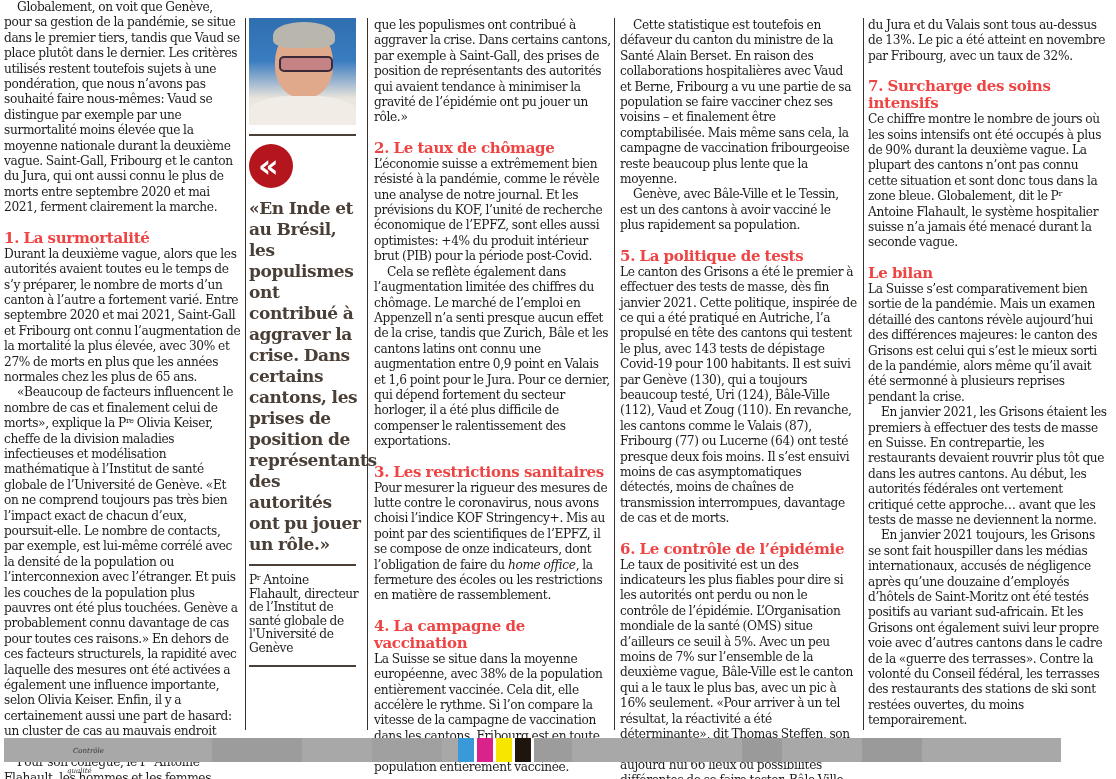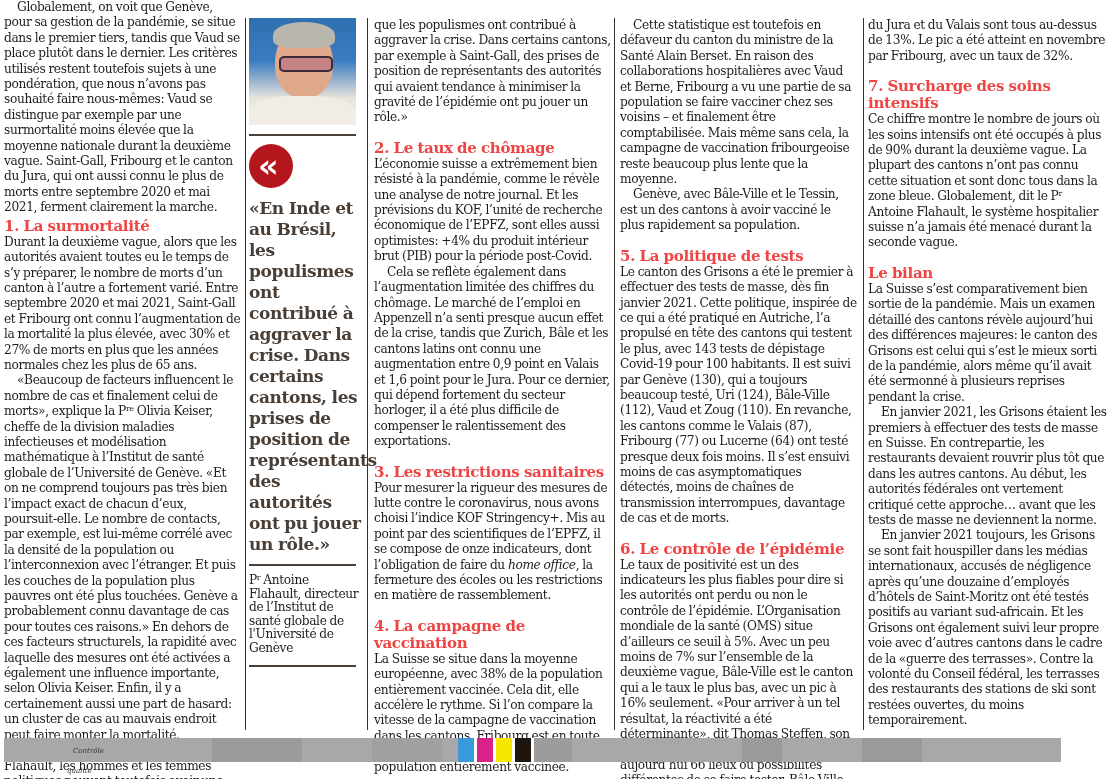--- a/index.html
+++ b/index.html
@@ -29,21 +29,21 @@
   .fb { height:24px;font-style:italic; }
   .footer .label { font-size:7px; line-height:13px; color:#333; padding-left:6px; font-family:"DejaVu Serif", serif; }
   sup { font-size:8px; vertical-align:4px; line-height:0; }
   em { font-style:italic; }
 </style>
 </head>
 <body>
 
 <div class="col col1">
   <p class="ind">Globalement, on voit que Genève, pour sa gestion de la pandémie, se situe dans le premier tiers, tandis que Vaud se place plutôt dans le dernier. Les critères utilisés restent toutefois sujets à une pondération, que nous n’avons pas souhaité faire nous-mêmes: Vaud se distingue par exemple par une surmortalité moins élevée que la moyenne nationale durant la deuxième vague. Saint-Gall, Fribourg et le canton du Jura, qui ont aussi connu le plus de morts entre septembre 2020 et mai 2021, ferment clairement la marche.</p>
-  <h2 style="margin-top:2px">1. La surmortalité</h2>
+  <h2 style="margin-top:14px">1. La surmortalité</h2>
   <p>Durant la deuxième vague, alors que les autorités avaient toutes eu le temps de s’y préparer, le nombre de morts d’un canton à l’autre a fortement varié. Entre septembre 2020 et mai 2021, Saint-Gall et Fribourg ont connu l’augmentation de la mortalité la plus élevée, avec 30% et 27% de morts en plus que les années normales chez les plus de 65 ans.</p>
   <p class="ind"><span>«Beaucoup de facteurs influencent le nombre de cas et finalement celui de morts», explique la P</span><sup>re</sup><span> Olivia Keiser, cheffe de la division maladies infectieuses et modélisation mathématique à l’Institut de santé globale de l’Université de Genève. «Et on ne comprend toujours pas très bien l’impact exact de chacun d’eux, poursuit-elle. Le nombre de contacts, par exemple, est lui-même corrélé avec la densité de la population ou l’interconnexion avec l’étranger. Et puis les couches de la population plus pauvres ont été plus touchées. Genève a probablement connu davantage de cas pour toutes ces raisons.» En dehors de ces facteurs structurels, la rapidité avec laquelle des mesures ont été activées a également une influence importante, selon Olivia Keiser. Enfin, il y a certainement aussi une part de hasard: un cluster de cas au mauvais endroit peut faire monter la mortalité.</span></p>
   <p class="ind"><span>Pour son collègue, le P</span><sup>r</sup><span> Antoine Flahault, les hommes et les femmes politiques peuvent toutefois avoir une influence importante sur le cours de l’épidémie: «Au Brésil, en Russie, en Inde, on a vu</span></p>
 </div>
 
 <div class="rule" style="left:245px; top:18px; height:712px;"></div>
 
 <div class="col col2">
   <div class="photo" title="Portrait du Pr Antoine Flahault">
     <div class="head"></div>

